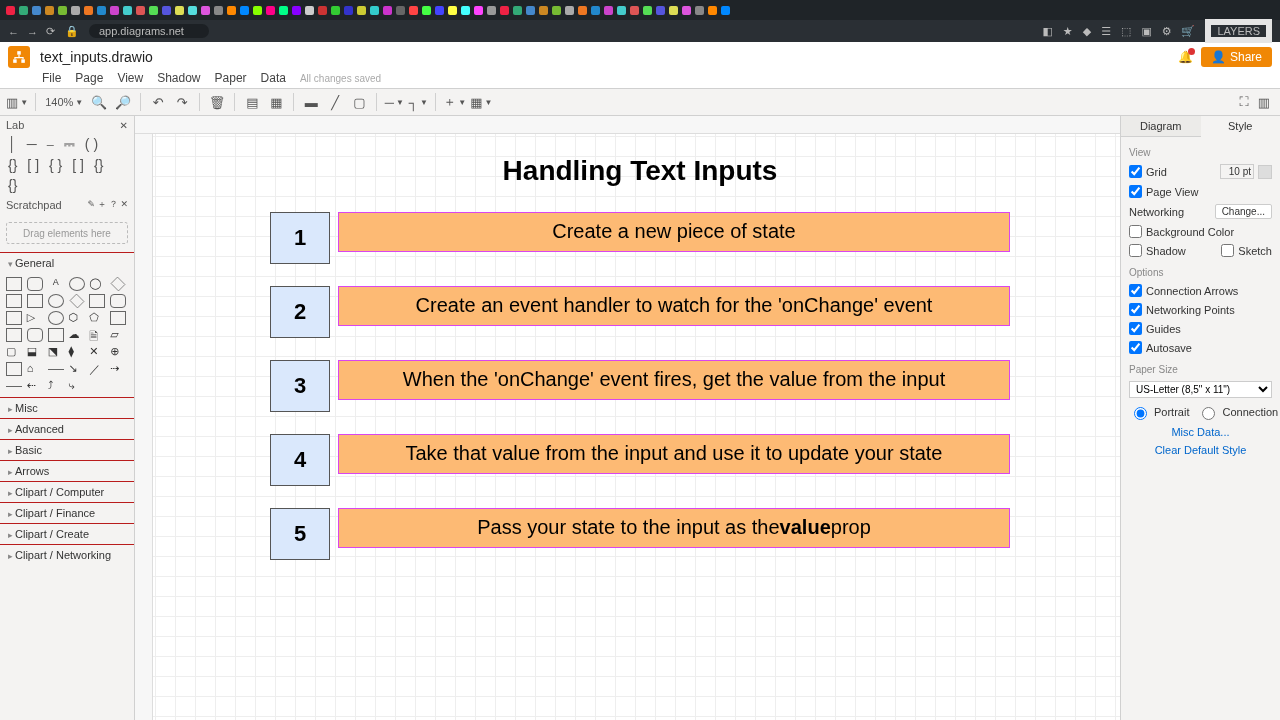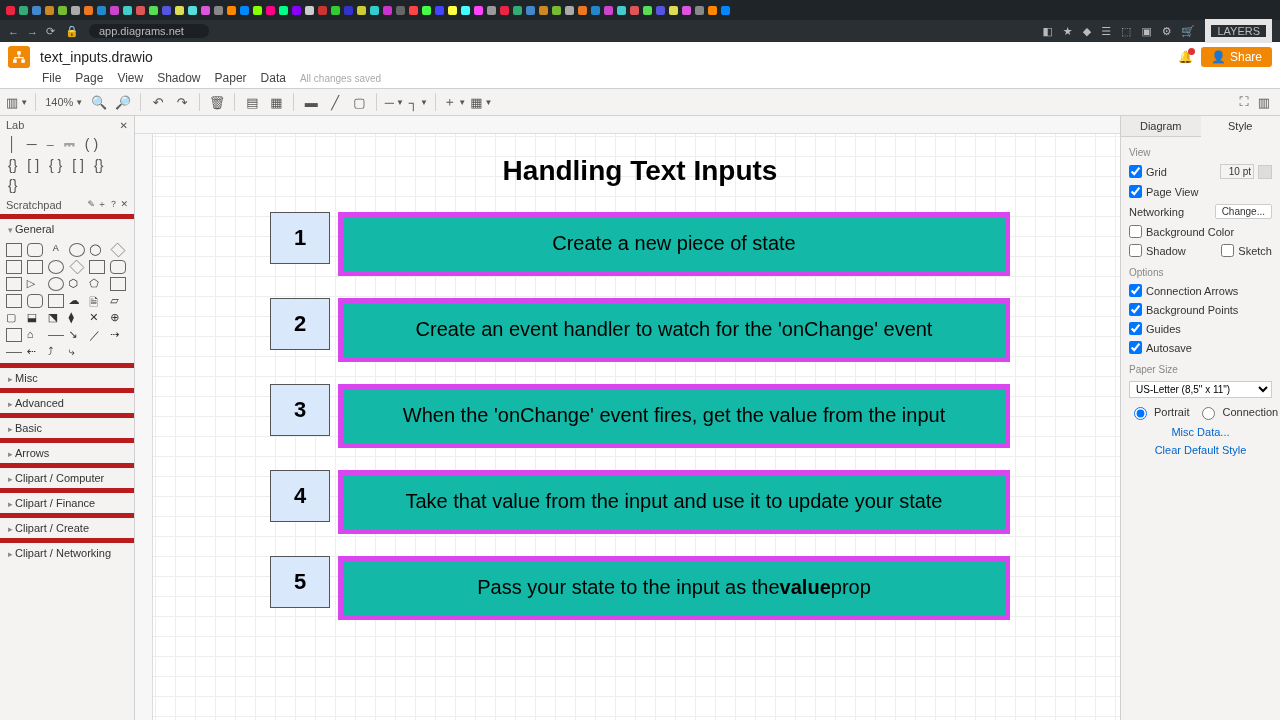--- a/index.html
+++ b/index.html
@@ -59,36 +59,36 @@
   .lp-scratch{padding:4px;}
   .lp-scratch .drop{border:1px dashed #bbb;height:22px;display:flex;align-items:center;justify-content:center;color:#999;font-size:10px;border-radius:3px;margin:4px 2px;}
   .shape-grid{display:grid;grid-template-columns:repeat(6,1fr);gap:3px;padding:4px 6px;}
   .shape-grid .sh{width:16px;height:14px;border:1px solid #666;}
   .sh.round{border-radius:4px;}
   .sh.ellipse{border-radius:50%;}
   .sh.rhom{transform:rotate(45deg) scale(.7);}
   .sh.text{border:none;font-size:9px;text-align:center;}
   .sh.line{border:none;border-top:1px solid #666;height:1px;margin-top:7px;}
   .sh.none{border:none;}
-  .lp-cat{padding:4px 8px;border-top:5px solid #b91c1c;cursor:pointer;}
+  .lp-cat{padding:4px 8px;border-top:1px solid #b91c1c;cursor:pointer;}
   .lp-cat::before{content:"▸ ";font-size:9px;color:#888;}
   .lp-cat.open::before{content:"▾ ";}
 
   
   .canvas{position:absolute;inset:0;
     background-image:
       linear-gradient(#eee 1px,transparent 1px),
       linear-gradient(90deg,#eee 1px,transparent 1px);
     background-size:20px 20px;
   }
   .dg{position:absolute;left:135px;top:38px;width:740px;}
   .dg-title{font:700 28px/1.2 Helvetica,Arial;text-align:center;color:#000;margin-bottom:24px;}
   .dg-row{display:flex;gap:8px;margin-bottom:22px;}
   .dg-num{width:60px;height:52px;background:var(--blue-light);border:1px solid #555;display:flex;align-items:center;justify-content:center;font:700 22px Helvetica;color:#000;}
-  .dg-box{flex:1;height:64px;border:5px solid #d946ef;background:#14b8a6;display:flex;align-items:center;justify-content:center;font:400 20px Helvetica;color:#000;padding:0 12px;text-align:center;}
+  .dg-box{flex:1;height:40px;border:1px solid #d946ef;background:#fdba74;display:flex;align-items:center;justify-content:center;font:400 20px Helvetica;color:#000;padding:0 12px;text-align:center;}
 
   
   .rp-tabs{display:flex;border-bottom:1px solid var(--border);}
   .rp-tab{flex:1;text-align:center;padding:4px 0;background:var(--panel-dark);cursor:pointer;font-size:11px;}
   .rp-tab.active{background:var(--panel);border-bottom:1px solid var(--panel);margin-bottom:-1px;}
   .rp-body{padding:6px 8px;display:flex;flex-direction:column;gap:6px;overflow:auto;}
   .rp-heading{color:#888;font-size:10px;margin-top:4px;}
   .rp-line{display:flex;align-items:center;gap:4px;}
   .rp-line input[type=checkbox]{margin:0;}
   .rp-num{width:34px;font-size:10px;border:1px solid #ccc;text-align:right;padding:1px 2px;}
@@ -269,20 +269,23 @@
         <span>{}</span>
     </div>
     <div class="lp-row">
         <span>{}</span>
       </div>
 
     <div class="lp-section-head">
       <span>Scratchpad</span>
       <span style="font-size:9px;">✎ ＋ ？ ✕</span>
     </div>
+    <div class="lp-scratch">
+      <div class="drop">Drag elements here</div>
+    </div>
 
     <div class="lp-cat open">General</div>
     <div class="shape-grid">
       <div class="sh"></div>
         <div class="sh round"></div>
         <div class="sh text">A</div>
         <div class="sh ellipse"></div>
         <div class="sh none">◯</div>
         <div class="sh rhom"></div>
       <div class="sh"></div>
@@ -397,21 +400,21 @@
         <span>Sketch</span>
       </div>
 
       <div class="rp-heading">Options</div>
       <div class="rp-line">
           <input type="checkbox" checked="" style="">
           <span>Connection Arrows</span>
         </div>
       <div class="rp-line">
           <input type="checkbox" checked="" style="">
-          <span>Background Points</span>
+          <span>Networking Points</span>
         </div>
       <div class="rp-line">
           <input type="checkbox" checked="" style="">
           <span>Guides</span>
         </div>
       <div class="rp-line">
           <input type="checkbox" checked="" style="">
           <span>Autosave</span>
         </div>
 

